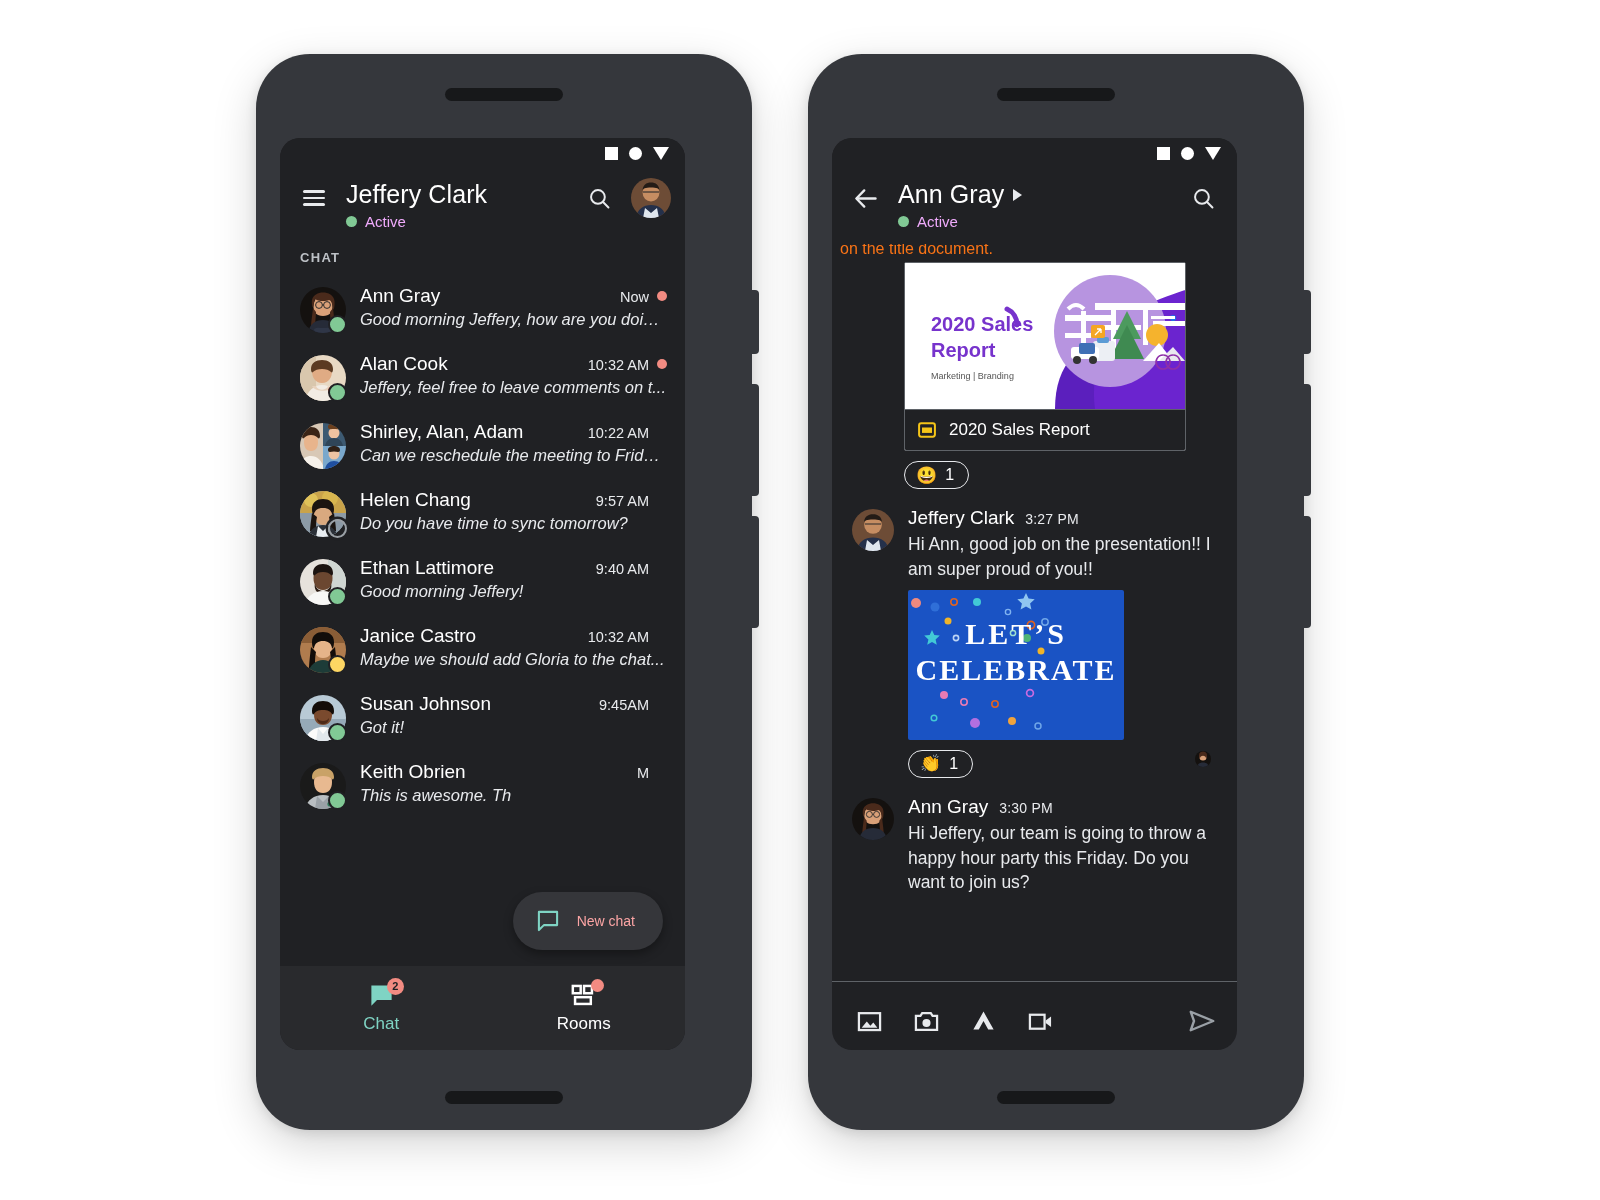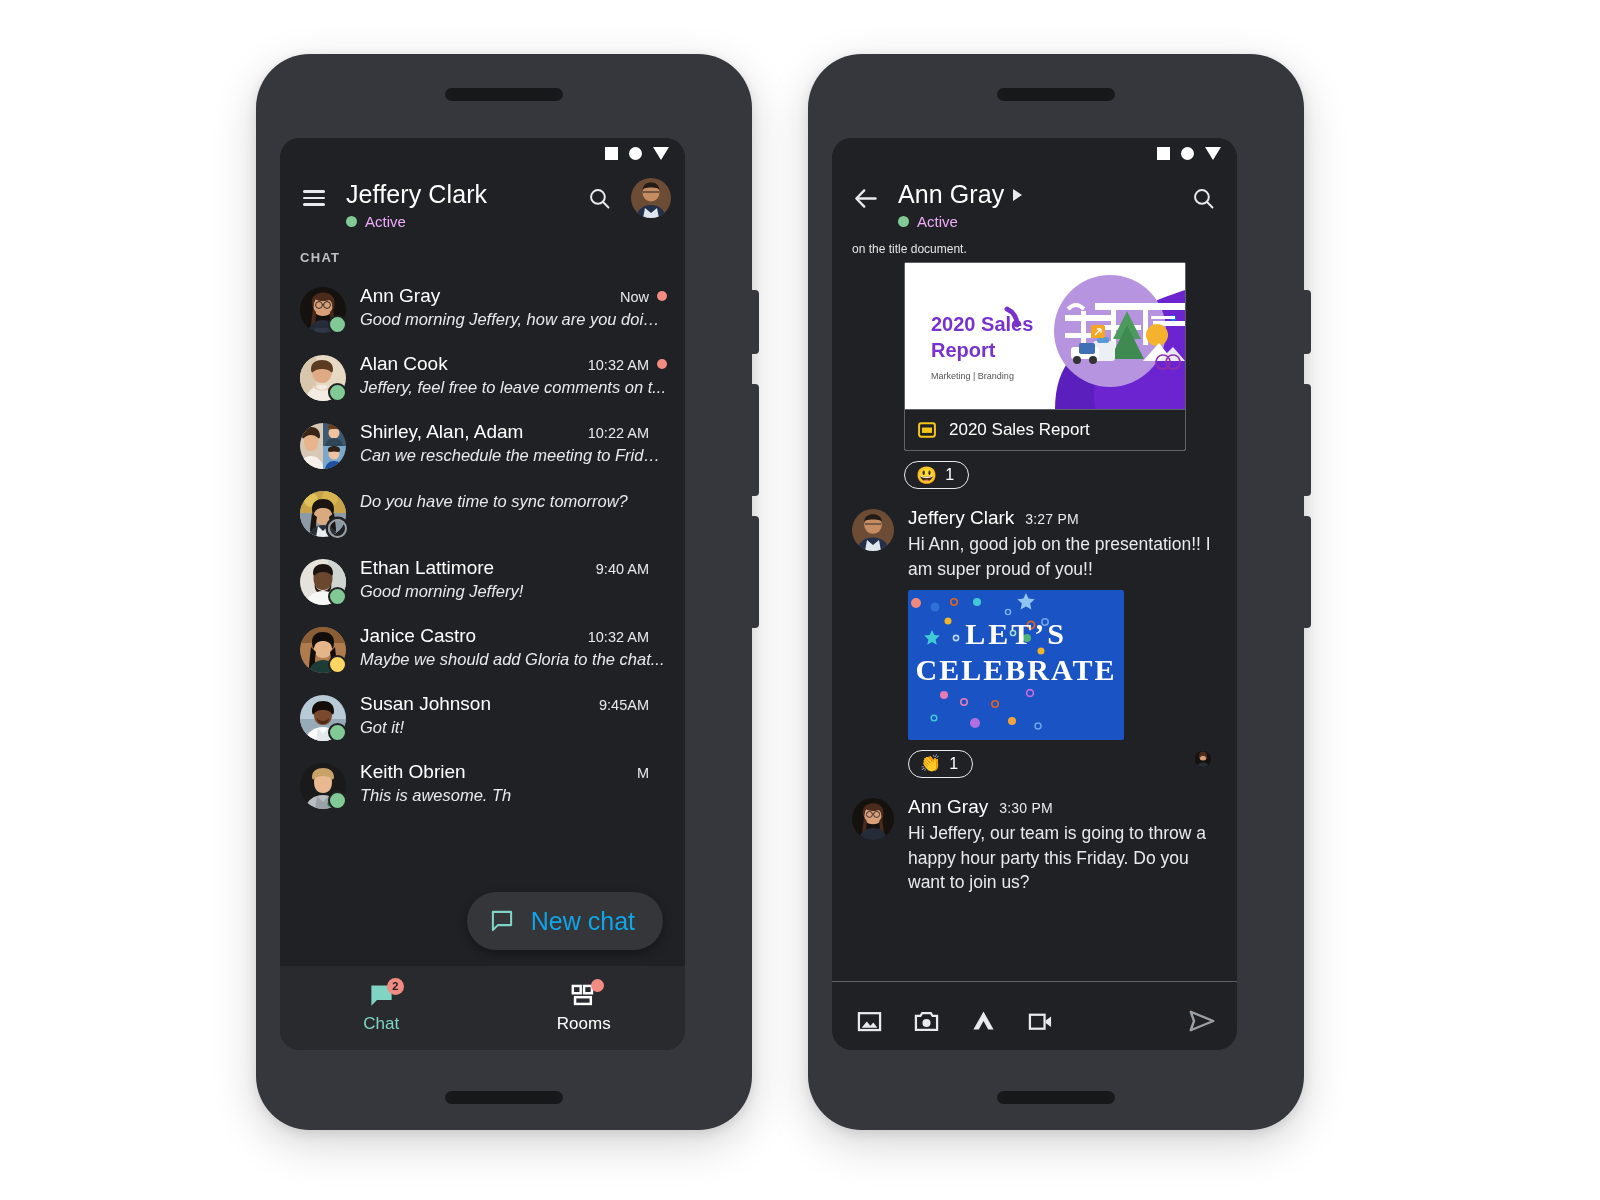--- a/index.html
+++ b/index.html
@@ -111,21 +111,21 @@
   }
 
   
   .fab {
     position: absolute; right: 22px; bottom: 16px;
     background: #35363a; border-radius: 30px;
     height: 58px; display: flex; align-items: center; gap: 16px;
     padding: 0 28px 0 22px; cursor: pointer;
     box-shadow: 0 4px 10px rgba(0,0,0,0.35);
   }
-  .fab-label { color: #0ea5e9; font-size: 25px; }
+  .fab-label { color: #fca5a5; font-size: 14px; }
 
   
   .bottomnav {
     flex: 0 0 auto; height: 84px; background: #292a2d;
     display: flex; align-items: center;
   }
   .navitem { flex: 1 1 0; display: flex; flex-direction: column; align-items: center; gap: 5px; cursor: pointer; position: relative; }
   .nav-ico { position: relative; height: 26px; display:flex; align-items:center; }
   .nav-label { font-size: 17px; }
   .nav-label.active { color: #7fd4c4; }
@@ -134,21 +134,21 @@
     position: absolute; top: -5px; right: -9px; min-width: 17px; height: 17px;
     border-radius: 9px; background: #f28b82; color: #202124;
     font-size: 11px; display: flex; align-items: center; justify-content: center;
     padding: 0 4px; font-weight: 700;
   }
   .badge.dot { min-width: 13px; height: 13px; top: -4px; right: -7px; }
 
   
   .convo { flex: 1 1 auto; overflow: hidden; position: relative; padding: 0 0 0 0; }
   .clipped-line {
-    font-size: 12px; color: #e5e5e5; padding: 0 20px; height: 12px;
+    font-size: 16px; color: #f97316; padding: 0 8px; height: 12px;
     overflow: hidden; white-space: nowrap; line-height: 10px;
   }
   .attach-card {
     width: 282px; margin: 6px 0 0 72px;
     border: 1px solid #5f6368; border-radius: 2px; overflow: hidden; background: #fff;
     cursor: pointer;
   }
   .attach-thumb { width: 100%; height: 146px; display: block; }
   .attach-bar {
     background: #202124; display: flex; gap: 12px;
@@ -340,20 +340,25 @@
               <path d="M12 18c0-7 5-10 11-10s11 3 11 10c0 4-1 6-2 5-1-4-4-6-9-6s-8 2-9 6c-1 1-2-1-2-5z" fill="#1b1410"></path>
               <path d="M12 22c-1 8-2 14-2 18h6c0-5 0-10 1-14z" fill="#1b1410"></path>
               <path d="M34 22c1 8 2 14 2 18h-6c0-5 0-10-1-14z" fill="#1b1410"></path>
               <path d="M8 46c2-8 8-12 15-12s13 4 15 12z" fill="#2b3038"></path>
               <path d="M18 35l5 5 5-5 2 11H16z" fill="#e9eef2"></path>
             </svg>
               </div>
             <div class="sdot offline"></div>
           </div>
           <div class="row-body">
+            <div class="row-top">
+              <div class="row-name">Helen Chang</div>
+              <div class="row-time">9:57 AM</div>
+              <div class="unread hidden"></div>
+            </div>
             <div class="row-msg">Do you have time to sync tomorrow?</div>
           </div>
         </div>
 
         <div class="chat-row">
           <div class="av-wrap">
             <div class="av">
                 <svg viewBox="0 0 46 46">
               <rect width="46" height="46" fill="#e6e2dc"></rect>
               <rect x="28" y="0" width="18" height="46" fill="#cfd6d2"></rect>

